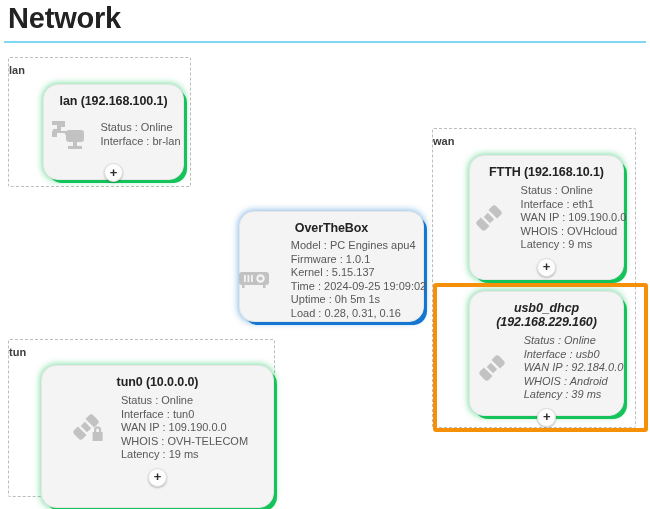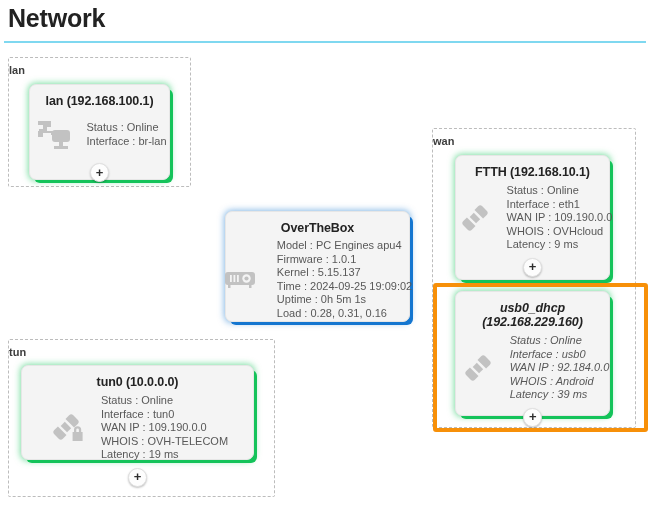--- a/index.html
+++ b/index.html
@@ -13,21 +13,21 @@
   #page {
     position: relative;
     width: 650px; height: 509px;
     background: #ffffff;
   }
 
   
   .page-title {
     position: absolute;
     left: 8px; top: 1px;
-    font-size: 25px;
+    font-size: 29px;
     font-weight: bold;
     color: #222222;
     letter-spacing: -0.2px;
     line-height: 34px;
   }
   .title-rule {
     position: absolute;
     left: 4px; top: 41px;
     width: 642px; height: 2px;
     background: #7fd8f0;
@@ -46,22 +46,23 @@
     top: 6px;
     font-size: 11px;
     font-weight: bold;
     color: #3d3d3d;
   }
 
   
   .card {
     position: absolute;
     background: #f4f4f4;
-    border-radius: 7px;
+    border-radius: 15px;
     border: 1px solid #e6e6e6;
+    margin-left: 14px;
   }
   .card.green  { box-shadow: 4px 4px 0 -1px #14c35a, 0 0 6px 1px rgba(20,195,90,0.55); }
   .card.blue   { box-shadow: 4px 4px 0 -1px #1476d0, 0 0 6px 1px rgba(20,118,208,0.50); }
 
   .card-title {
     text-align: center;
     font-size: 12.5px;
     font-weight: bold;
     color: #232323;
     padding-top: 9px;
@@ -231,21 +232,21 @@
       <div class="plus-btn">+</div>
     </div>
   </div>
 
   <div class="selection" style="left:433px; top:283px; width:215px; height:149px;"></div>
 
   <div class="zone" style="left:8px; top:339px; width:267px; height:158px;">
     <div class="zone-label">tun</div>
   </div>
 
-  <div class="card green" style="left:21px; top:365px; width:233px; height:95px;">
+  <div class="card green" style="left:27px; top:365px; width:233px; height:143px;">
     <div class="card-title">tun0 (10.0.0.0)</div>
     <div class="card-body">
       <div class="card-icon">
         <svg width="40" height="38" viewBox="0 0 40 38" fill="currentColor" aria-hidden="true">
           <path d="M1 34 l6.5 -6.5 -2.2 -2.2 a3 3 0 0 1 0 -4.2 l3.6 -3.6 8.6 8.6 -3.6 3.6 a3 3 0 0 1 -4.2 0 l-2.2 -2.2 -6.5 6.5 z"></path>
           <rect x="12.5" y="15.2" width="9" height="5.8" transform="rotate(45 17 18)"></rect>
           <path d="M33 2 l-6.5 6.5 2.2 2.2 a3 3 0 0 1 0 4.2 l-3.6 3.6 -8.6 -8.6 3.6 -3.6 a3 3 0 0 1 4.2 0 l2.2 2.2 6.5 -6.5 z"></path>
           <path d="M25 23 v-2.2 a3.6 3.6 0 0 1 7.2 0 V23 h1.4 v9 H23.6 v-9 z m2.3 0 h2.6 v-2.2 a1.3 1.3 0 0 0 -2.6 0 z"></path>
         </svg>
       </div>

